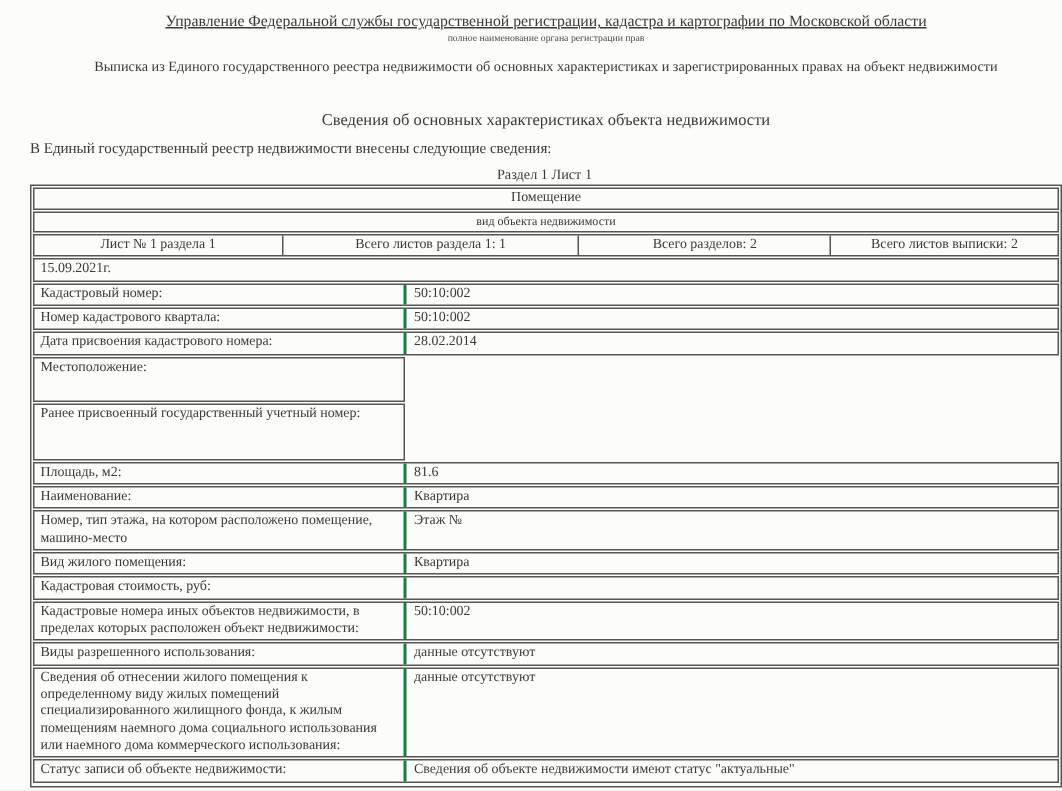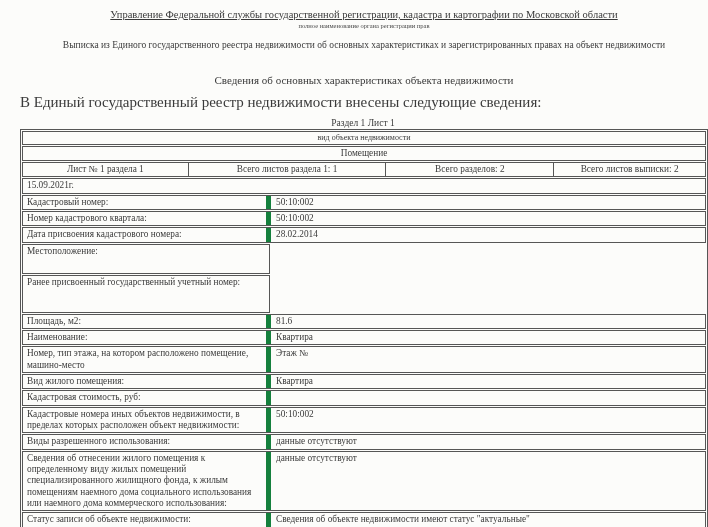--- a/index.html
+++ b/index.html
@@ -12,38 +12,38 @@
     background:#fcfcfa;
     font-family:"Liberation Serif","DejaVu Serif",serif;
     color:#3a3a3a;
     overflow:hidden;
   }
   
   .org{font-size:10.5px;text-align:center;text-decoration:underline;line-height:1.15;}
   .org-cap{font-size:6.5px;text-align:center;margin-top:1px;color:#4a4a4a;}
   .doc-title{font-size:9.5px;text-align:center;margin-top:11px;}
   .sec-title{font-size:11px;text-align:center;margin-top:24px;}
-  .intro{font-size:15px;text-align:left;margin-top:8px;}
+  .intro{font-size:10px;text-align:left;margin-top:8px;}
   .sheet-ref{font-size:9.5px;text-align:center;margin-top:7px;padding-right:2px;}
   
   .tbl{border:1px solid #565656;padding:1px;margin-top:1px;}
   .trow{border:1px solid #565656;margin:1px 0;display:flex;align-items:stretch;
         font-size:9.3px;line-height:1.22;background:transparent;}
   .trow:first-child{margin-top:0;}
   .one{display:block;padding:1px 4px;}
   .center{text-align:center;}
   .small{font-size:8px;}
   .cols4{padding:0;justify-content:space-between;}
   .c4{box-sizing:border-box;padding:1px 2px;text-align:center;border-right:1px solid #565656;}
   .c4:last-child{border-right:none;}
   .c4.w1{flex:0 0 24.3%;}
   .c4.w2{flex:0 0 29%;}
   .c4.w3{flex:0 0 24.6%;}
   .c4.w4{flex:1;}
-  .lbl{box-sizing:border-box;flex:0 0 248px;padding:1px 4px;border-right:5px solid #15803d;}
+  .lbl{box-sizing:border-box;flex:0 0 248px;padding:1px 4px;border-right:2px solid #15803d;}
   .val{box-sizing:border-box;flex:1;padding:1px 5px;}
   
   .trow.redacted{border:none;margin:1px 0;}
   .redacted .lbl{border:1px solid #565656;}
   .redacted .val{border:none;}
   .tall1 .lbl{min-height:38px;}
   .tall2 .lbl{min-height:30px;}
 </style>
 </head>
 <body>
@@ -51,22 +51,22 @@
 <div class="page">
 
   <div class="org">Управление Федеральной службы государственной регистрации, кадастра и картографии по Московской области</div>
   <div class="org-cap">полное наименование органа регистрации прав</div>
   <div class="doc-title">Выписка из Единого государственного реестра недвижимости об основных характеристиках и зарегистрированных правах на объект недвижимости</div>
   <div class="sec-title">Сведения об основных характеристиках объекта недвижимости</div>
   <div class="intro">В Единый государственный реестр недвижимости внесены следующие сведения:</div>
   <div class="sheet-ref">Раздел 1 Лист 1</div>
 
   <div class="tbl">
+    <div class="trow one center">Помещение</div>
     <div class="trow one center small">вид объекта недвижимости</div>
-    <div class="trow one center">Помещение</div>
 
     <div class="trow cols4">
       <div class="c4 w1">Лист № 1 раздела 1</div>
       <div class="c4 w2">Всего листов раздела 1: 1</div>
       <div class="c4 w3">Всего разделов: 2</div>
       <div class="c4 w4">Всего листов выписки: 2</div>
     </div>
 
     <div class="trow one">15.09.2021г.</div>
 

